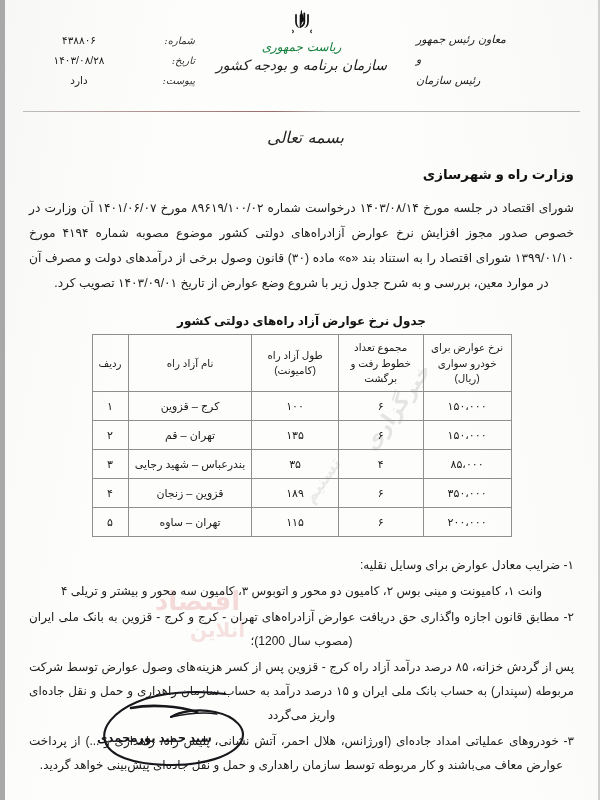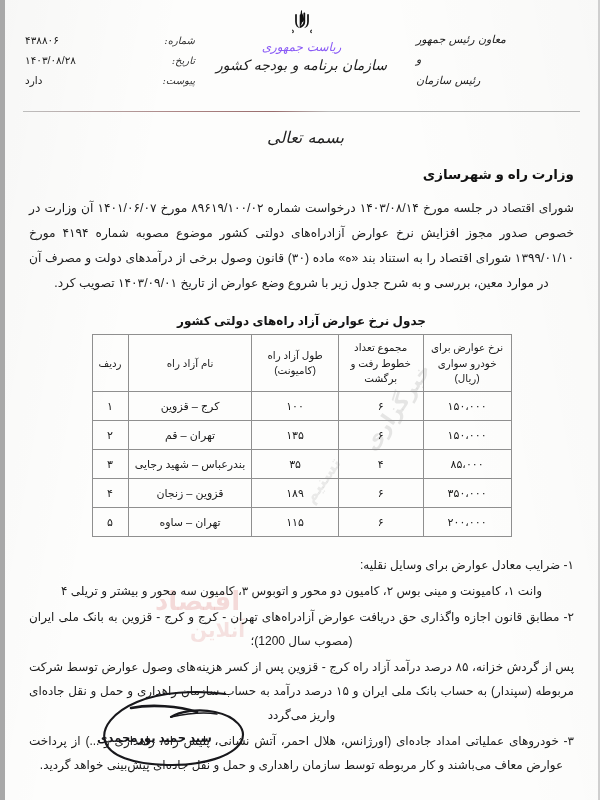--- a/index.html
+++ b/index.html
@@ -96,21 +96,21 @@
     left: 0;
     right: 0;
     text-align: center;
   }
   .emblem {
     display: block;
     margin: 0 auto 4px auto;
   }
   .lh-org1 {
     font-size: 12px;
-    color: #8b5cf6;
+    color: #15803d;
     font-family: "DejaVu Serif", "Liberation Serif", serif;
     font-style: italic;
     margin-bottom: 3px;
   }
   .lh-org2 {
     font-size: 14px;
     color: #1d1d1d;
     font-family: "DejaVu Serif", "Liberation Serif", serif;
     font-style: italic;
   }
@@ -132,21 +132,21 @@
   .lh-label {
     width: 62px;
     text-align: right;
     font-family: "DejaVu Serif", "Liberation Serif", serif;
     font-style: italic;
     color: #333;
     font-size: 10px;
   }
   .lh-value {
     flex: 1;
-    text-align: left;
+    text-align: center;
     letter-spacing: 0.5px;
     color: #1a1a1a;
   }
 
   .rule {
     position: absolute;
     top: 111px;
     left: 18px;
     right: 18px;
     height: 1px;

